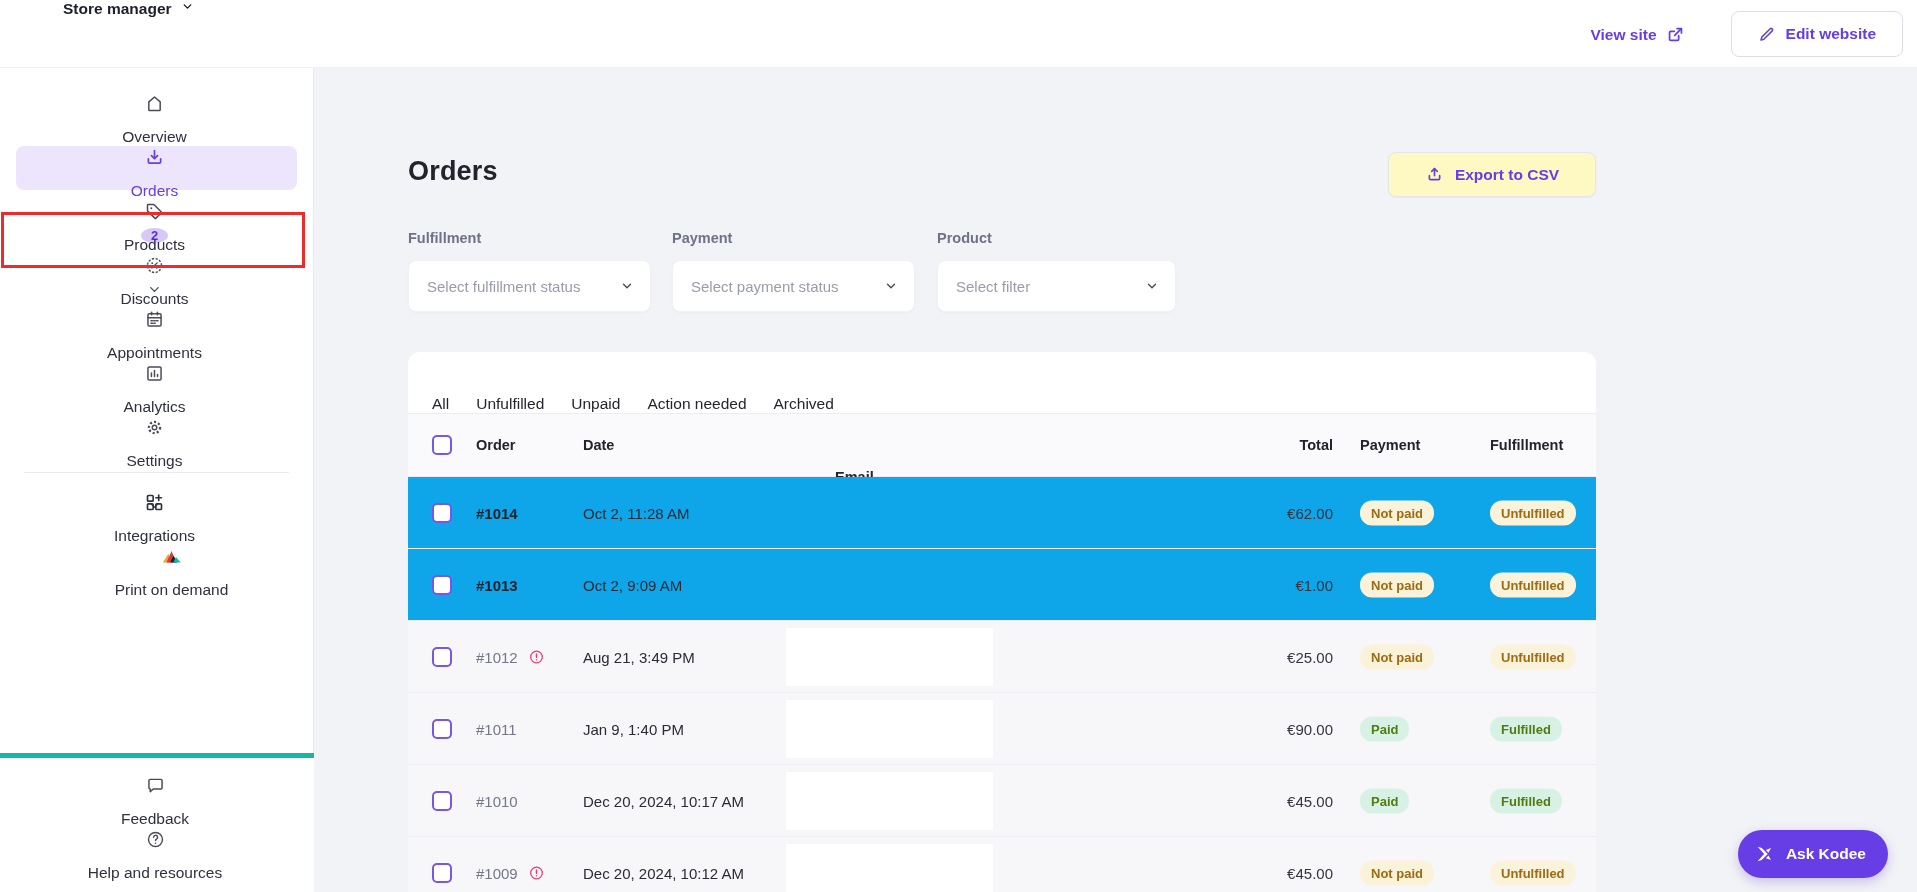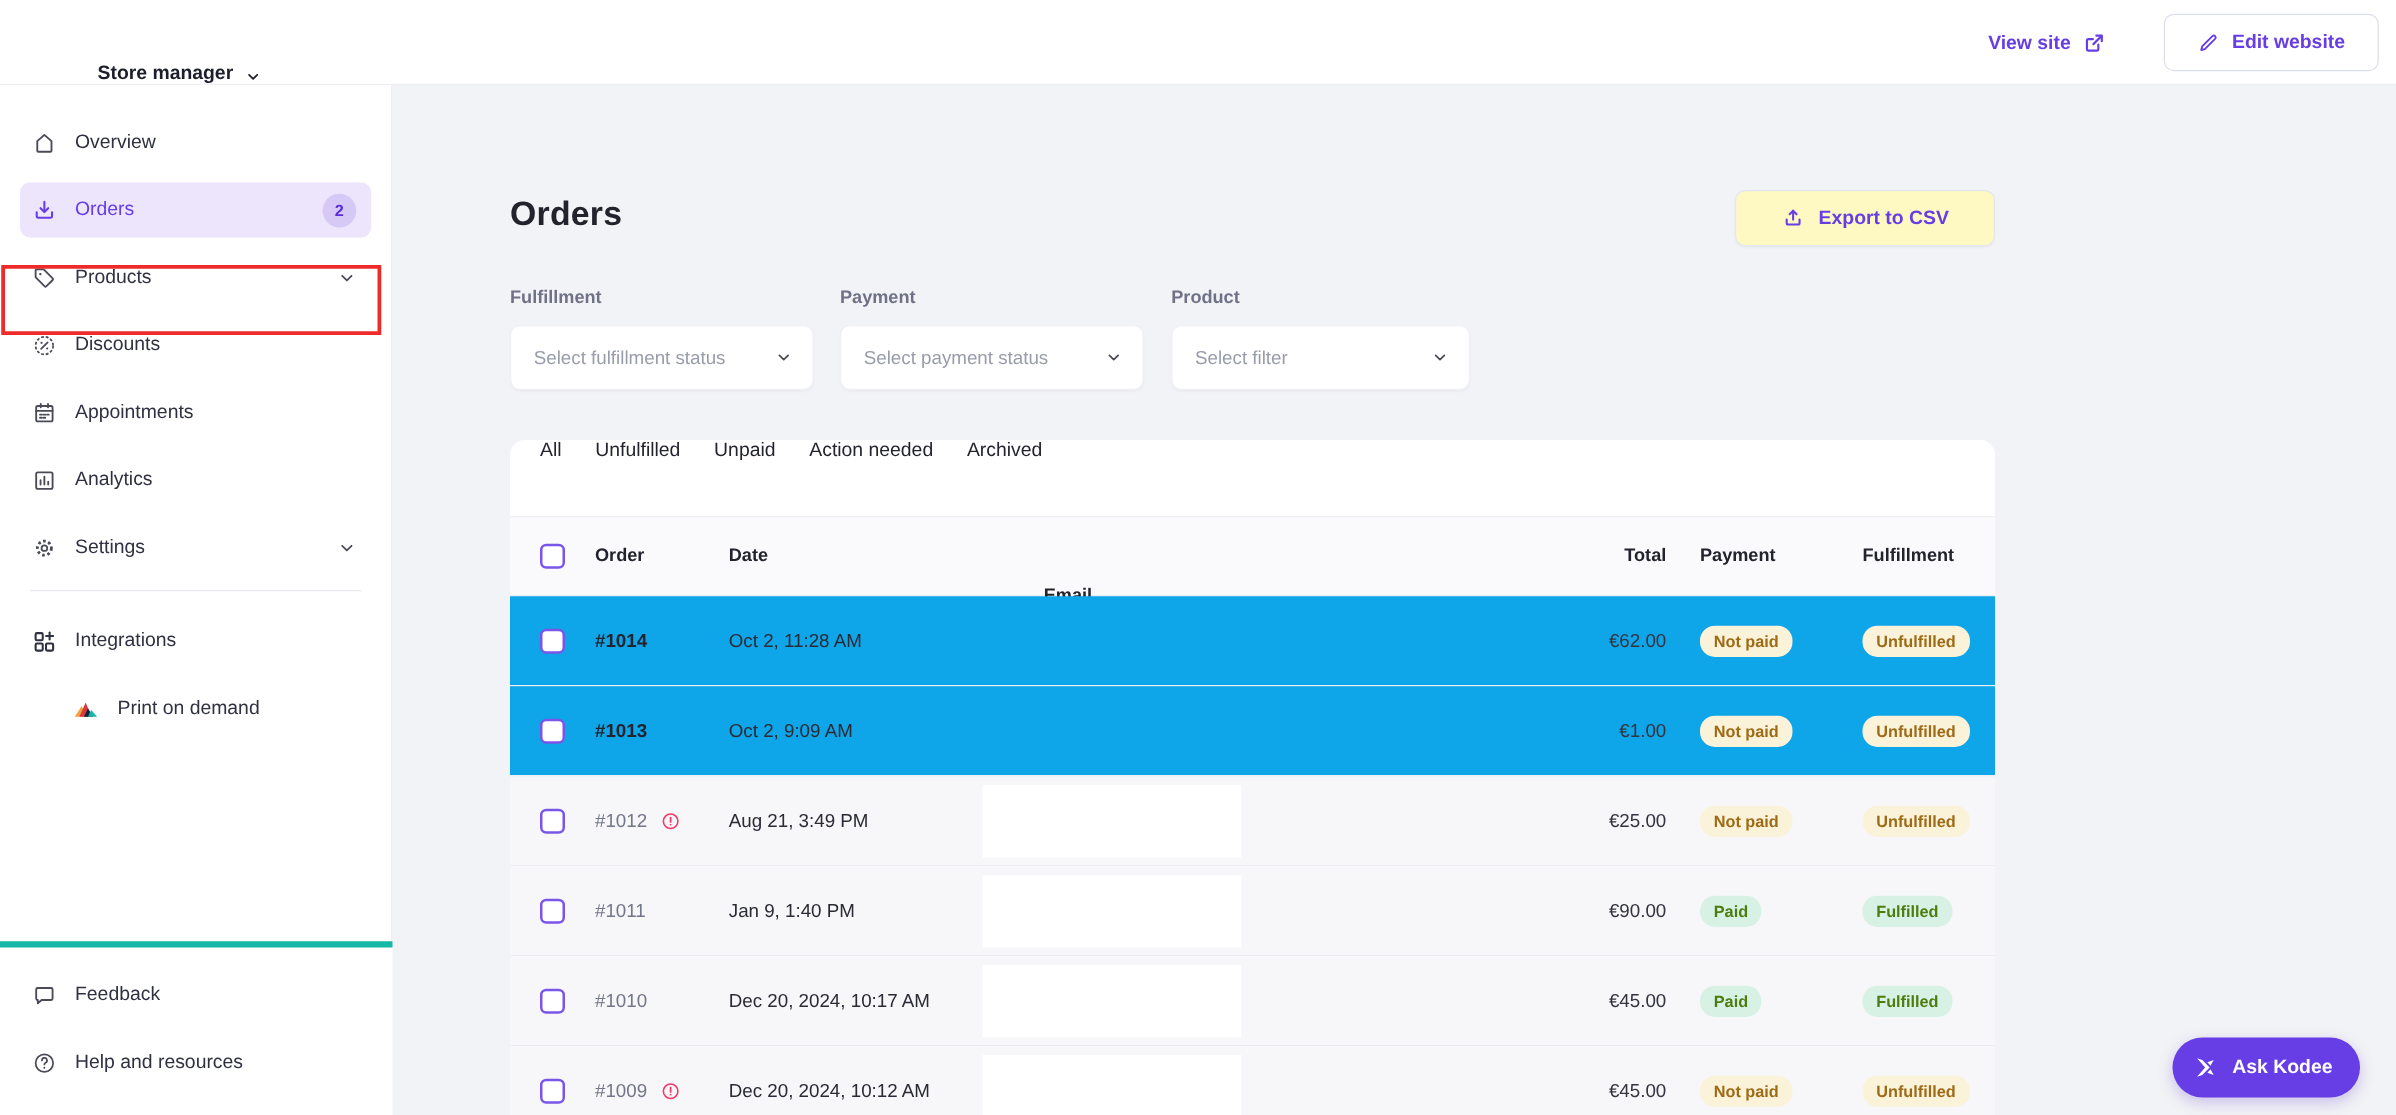--- a/index.html
+++ b/index.html
@@ -3,37 +3,37 @@
 <meta charset="utf-8">
 <style>
   * { margin:0; padding:0; box-sizing:border-box; }
   html,body { width:1917px; height:892px; overflow:hidden;
     font-family:"Liberation Sans", sans-serif; background:#fff; color:#23242e; }
 
   
   .topbar { position:absolute; left:0; top:0; width:1917px; height:68px;
     background:#fff; border-bottom:1px solid #eef0f4; z-index:5; }
   .store-manager { position:absolute; left:63px; top:0; height:68px;
-    display:flex; align-items:flex-end; gap:9px; font-size:15.5px; font-weight:700;
-    color:#1d1e2c; cursor:pointer;margin-left:15px; }
+    display:flex; align-items:flex-start; gap:9px; font-size:15.5px; font-weight:700;
+    color:#1d1e2c; cursor:pointer; }
   .topbar-right { position:absolute; right:14px; top:0; height:68px;
     display:flex; align-items:center; gap:46px; }
   .view-site { display:flex; align-items:flex-end; gap:9px; color:#673de6;
     font-size:15.5px; font-weight:700; cursor:pointer; }
   .edit-website { display:flex; align-items:center; gap:10px; height:46px;
     padding:0 26px; background:#fff; border:1px solid #dcdfe9; border-radius:8px;
     color:#673de6; font-size:15.5px; font-weight:700; cursor:pointer; }
 
   
   .sidebar { position:absolute; left:0; top:68px; width:314px; height:824px;
     background:#fff; border-right:1px solid #e9eaf1; z-index:4; }
   .nav { padding:24px 16px 0 16px; }
   .nav-item { position:relative; display:flex; align-items:center; gap:14px;
     height:44px; padding:0 12px 0 8px; margin-bottom:10px; border-radius:8px;
-    font-size:15.5px; color:#2f3040; cursor:pointer; }
+    font-size:15.5px; color:#2f3040; cursor:pointer;flex-direction:column; }
   .nav-item .ic { width:22px; height:22px; flex:0 0 22px; display:flex;
     align-items:center; justify-content:center; }
   .nav-item.active { background:#ece5fb; color:#673de6; font-weight:500; }
   .nav-item .spacer { flex:1; }
   .count-badge { width:27px; height:27px; border-radius:50%; background:#d7c9f6;
     color:#5a2edb; font-size:13px; font-weight:700; display:flex;
     align-items:center; justify-content:center; }
   .nav-divider { height:1px; background:#e9eaf1; margin:12px 8px 18px 8px; }
   .nav-item.indent { padding-left:42px; }
   .sidebar-footer { position:absolute; left:0; bottom:0; width:314px;
@@ -60,21 +60,21 @@
     display:flex; align-items:center; justify-content:space-between;
     padding:0 16px 0 18px; font-size:15px; color:#999caa; cursor:pointer;
     box-shadow:0 1px 2px rgba(30,30,60,.03); }
   .f1 { left:94px; }  .f1 .select { width:243px; }
   .f2 { left:358px; } .f2 .select { width:243px; }
   .f3 { left:623px; } .f3 .select { width:239px; }
 
   
   .card { position:absolute; left:94px; top:284px; width:1188px; height:640px;
     background:#fff; border-radius:12px 12px 0 0; }
-  .tabs { height:62px; display:flex; align-items:flex-start; gap:27px; padding:0 24px;
+  .tabs { height:62px; display:flex; align-items:flex-end; gap:27px; padding:0 24px;
     border-bottom:1px solid #ececf2; font-size:15.5px; color:#23242e; }
   .tab { cursor:pointer; }
   .thead { position:relative; height:63px; background:#fafafc;
     border-bottom:1px solid #ececf2; font-size:14.5px; font-weight:700; color:#22232d; }
   .thead .cell, .row .cell { position:absolute; top:50%; transform:translateY(-50%); }
   .c-check { left:24px; } .c-order { left:68px; } .c-date { left:175px; }
   .c-email { left:427px;margin-top:32px; }
   .c-total { left:805px; width:120px; text-align:right; }
   .c-payment { left:952px; } .c-fulfillment { left:1082px; }
   .checkbox { width:20px; height:20px; border:2px solid #7a56e8; border-radius:5px;

